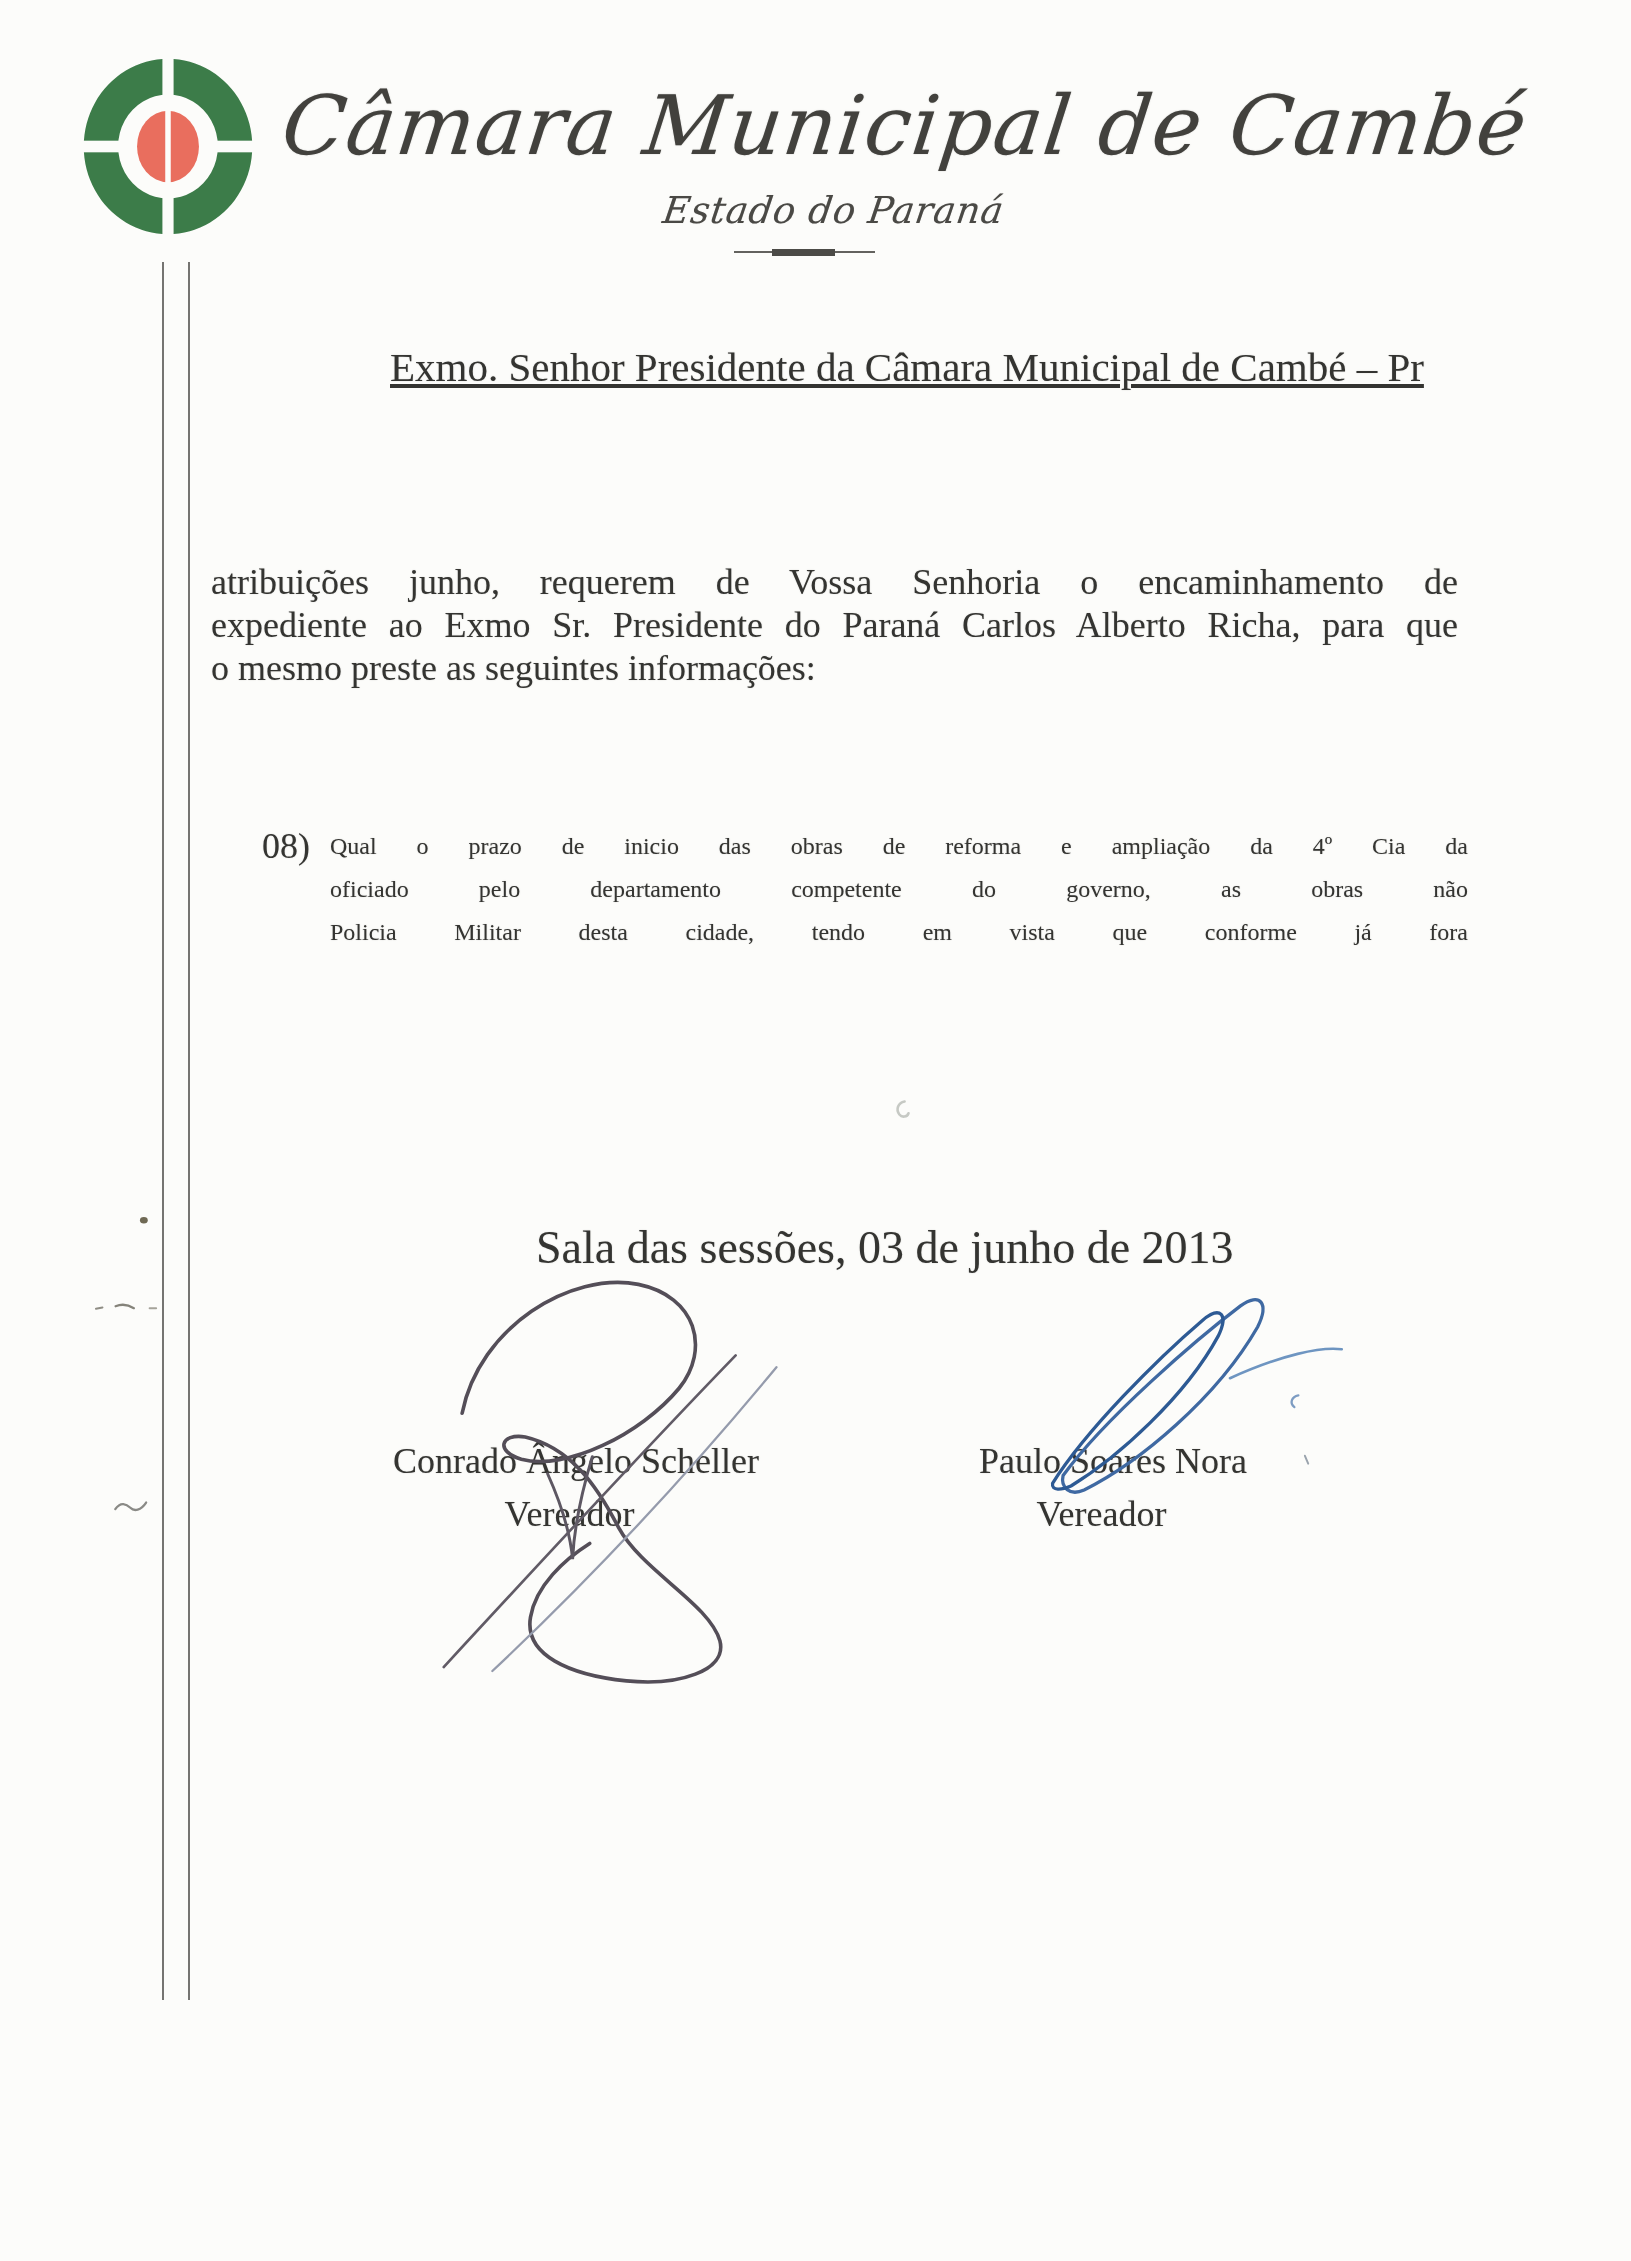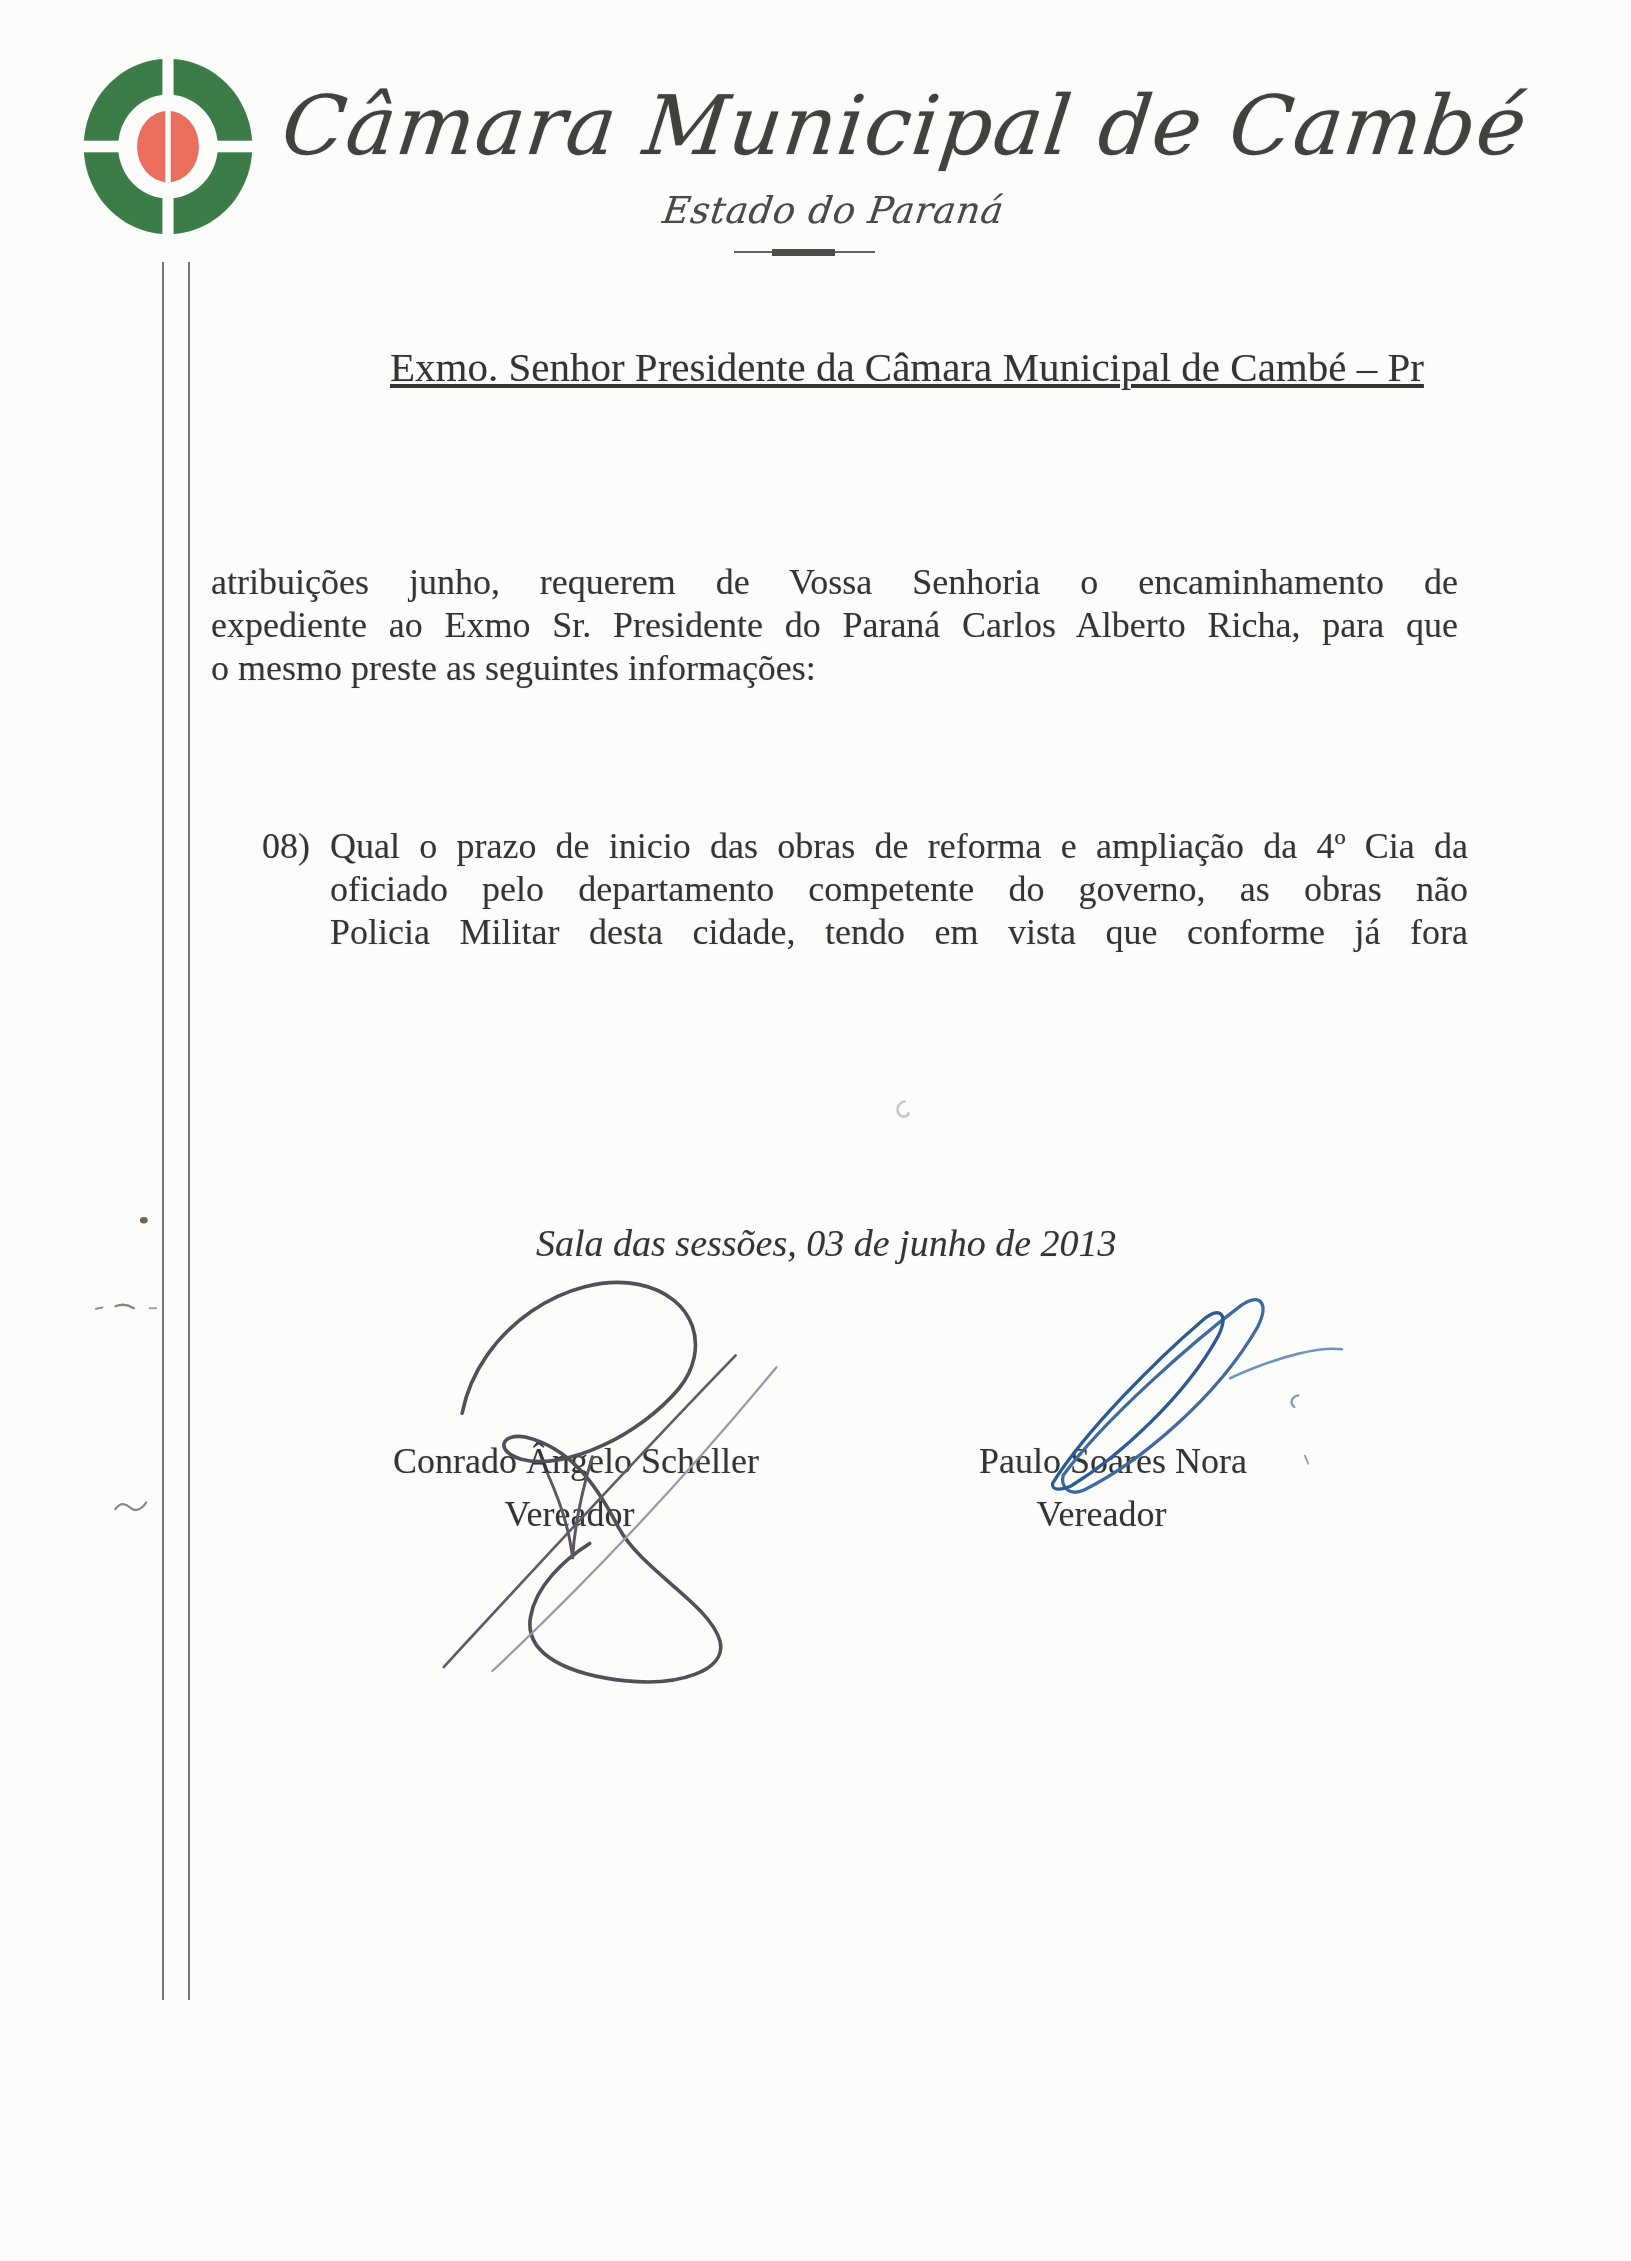--- a/index.html
+++ b/index.html
@@ -45,23 +45,23 @@
   .addressee{
     position:absolute; left:390px; top:343px; width:1026px;
     font-size:41px; white-space:nowrap;text-decoration:underline;
   }
   .body-par{ position:absolute; left:211px; top:561px; width:1247px; font-size:36px; line-height:43px; }
   .jline{ text-align:justify; text-align-last:justify; }
   .jline.first{ margin-left:395px; }
   .jline.last{ text-align:right; text-align-last:left; }
 
   .item-num{ position:absolute; left:262px; top:825px; width:66px; font-size:36px; }
-  .item-lines{ position:absolute; left:330px; top:825px; width:1138px; font-size:36px; line-height:43px; }
+  .item-lines{ position:absolute; left:330px; top:825px; width:1138px; font-size:24px; line-height:43px; }
 
-  .dateline{ position:absolute; left:536px; top:1221px; font-size:38px; white-space:nowrap;font-style:italic; }
+  .dateline{ position:absolute; left:536px; top:1221px; font-size:46px; white-space:nowrap; }
 
   .sig-name{ position:absolute; font-size:36px; text-align:center; white-space:nowrap; }
   .sig-role{ position:absolute; font-size:36px; text-align:center; white-space:nowrap; }
   .name-left{ left:393px; top:1440px; width:347px; }
   .role-left{ left:495px; top:1493px; width:149px; }
   .name-right{ left:972px; top:1440px; width:282px; }
   .role-right{ left:1029px; top:1493px; width:145px; }
 
   .sigsvg{ position:absolute; z-index:5; }
   .sig-left-box{ left:283px; top:1262px; width:520px; height:434px; }

